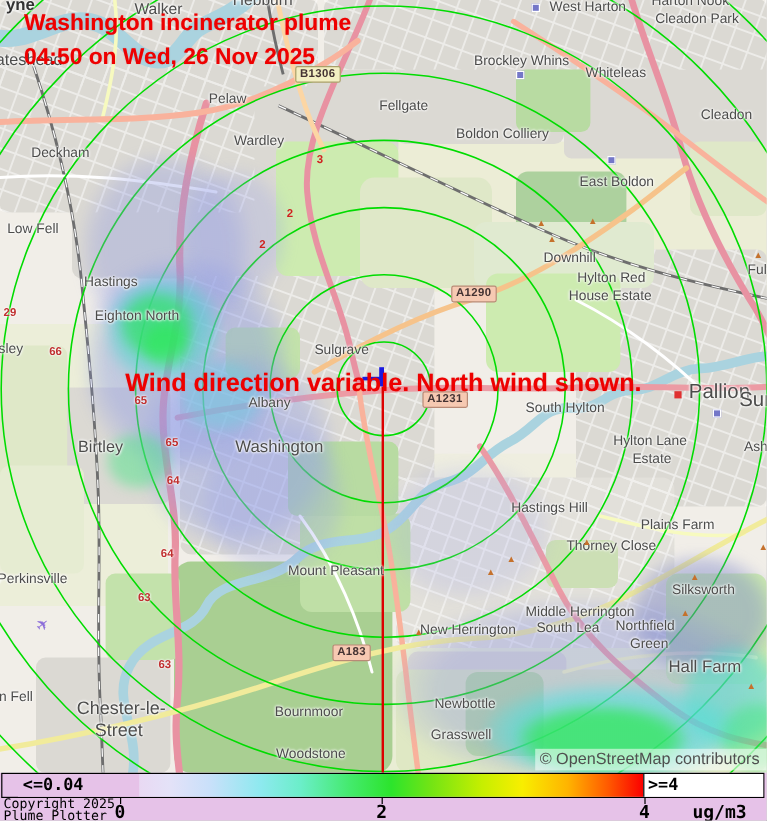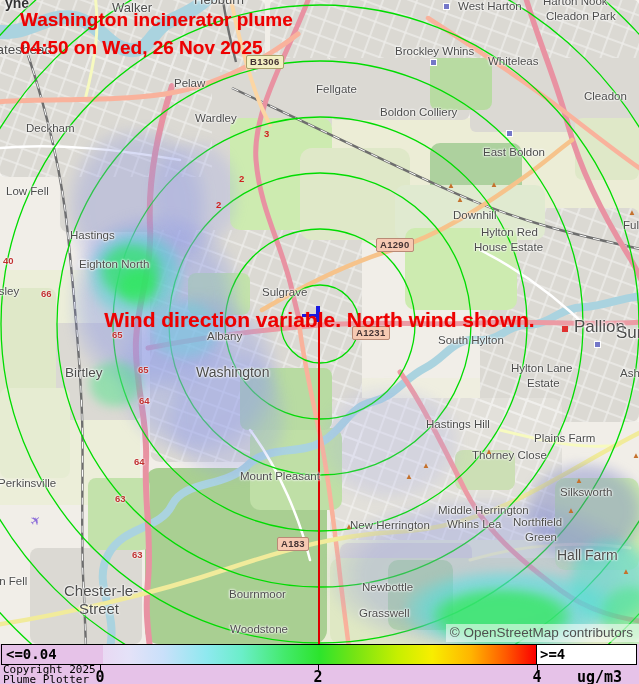--- a/index.html
+++ b/index.html
@@ -216,38 +216,38 @@
         <span class="maplabel" style="left: 620px; top: 367px; font-size: 11.5px;">Ashbrooke</span>
         <span class="maplabel" style="left: 511px; top: 362px; font-size: 11.5px;">Hylton Lane</span>
         <span class="maplabel" style="left: 527px; top: 377px; font-size: 11.5px;">Estate</span>
         <span class="maplabel" style="left: 65px; top: 366px; font-size: 13.5px;">Birtley</span>
         <span class="maplabel" style="left: 426px; top: 418px; font-size: 11.5px;">Hastings Hill</span>
         <span class="maplabel" style="left: 534px; top: 432px; font-size: 11.5px;">Plains Farm</span>
         <span class="maplabel" style="left: 472px; top: 449px; font-size: 11.5px;">Thorney Close</span>
         <span class="maplabel" style="left: 438px; top: 504px; font-size: 11.5px;">Middle Herrington</span>
         <span class="maplabel" style="left: 560px; top: 486px; font-size: 11.5px;">Silksworth</span>
         <span class="maplabel" style="left: 350px; top: 519px; font-size: 11.5px;">New Herrington</span>
-        <span class="maplabel" style="left: 447px; top: 518px; font-size: 11.5px;">Whins Lea</span>
+        <span class="maplabel" style="left: 447px; top: 518px; font-size: 11.5px;">South Lea</span>
         <span class="maplabel" style="left: 513px; top: 516px; font-size: 11.5px;">Northfield</span>
         <span class="maplabel" style="left: 525px; top: 531px; font-size: 11.5px;">Green</span>
         <span class="maplabel" style="left: 557px; top: 548px; font-size: 14px;">Hall Farm</span>
         <span class="maplabel" style="left: 240px; top: 470px; font-size: 11.5px;">Mount Pleasant</span>
         <span class="maplabel" style="left: 362px; top: 581px; font-size: 11.5px;">Newbottle</span>
         <span class="maplabel" style="left: 359px; top: 607px; font-size: 11.5px;">Grasswell</span>
         <span class="maplabel" style="left: 229px; top: 588px; font-size: 11.5px;">Bournmoor</span>
         <span class="maplabel" style="left: 230px; top: 623px; font-size: 11.5px;">Woodstone</span>
         <span class="maplabel" style="left: 64px; top: 583px; font-size: 15px;">Chester-le-</span>
         <span class="maplabel" style="left: 79px; top: 601px; font-size: 15px;">Street</span>
         <span class="maplabel" style="left: -2px; top: 477px; font-size: 11.5px;">Perkinsville</span>
         <span class="maplabel" style="left: -27px; top: 575px; font-size: 11.5px;">Pelton Fell</span>
         <span class="shield b" style="left: 246px; top: 55px;">B1306</span>
         <span class="shield a" style="left: 376px; top: 238px;">A1290</span>
         <span class="shield a" style="left: 352px; top: 326px;">A1231</span>
         <span class="shield a" style="left: 277px; top: 537px;">A183</span>
-        <span class="junction" style="left: 3px; top: 255px;">40</span>
+        <span class="junction" style="left: 3px; top: 255px;">29</span>
         <span class="junction" style="left: 41px; top: 288px;">66</span>
         <span class="junction" style="left: 112px; top: 329px;">65</span>
         <span class="junction" style="left: 138px; top: 364px;">65</span>
         <span class="junction" style="left: 139px; top: 395px;">64</span>
         <span class="junction" style="left: 134px; top: 456px;">64</span>
         <span class="junction" style="left: 115px; top: 493px;">63</span>
         <span class="junction" style="left: 132px; top: 549px;">63</span>
         <span class="ringnum" style="left: 239px; top: 173px;">2</span>
         <span class="ringnum" style="left: 216px; top: 199px;">2</span>
         <span class="ringnum" style="left: 264px; top: 128px;">3</span>
@@ -275,21 +275,21 @@
 
     <div class="overlay ov-title">
       <div>Washington incinerator plume</div>
       <div>04:50 on Wed, 26 Nov 2025</div>
     </div>
     <div class="overlay ov-wind">Wind direction variable. North wind shown.</div>
   </div>
 
   <div class="footer" id="footer" style="background: rgb(230, 194, 232);">
     <div class="bar">
-      <div class="bar-min" style="background: rgb(230, 194, 232);">&lt;=0.04</div>
+      <div class="bar-min" style="background: rgb(230, 194, 232); margin-left: 13px;">&lt;=0.04</div>
       <div class="bar-grad" id="bar-grad" style="background: linear-gradient(to right, rgb(233, 217, 243) 0%, rgb(228, 226, 248) 6%, rgb(201, 224, 250) 14%, rgb(142, 233, 239) 24%, rgb(107, 238, 201) 32%, rgb(67, 234, 107) 42%, rgb(44, 228, 44) 50%, rgb(116, 228, 20) 58%, rgb(198, 239, 0) 68%, rgb(248, 238, 0) 76%, rgb(255, 180, 0) 85%, rgb(255, 90, 0) 93%, rgb(251, 0, 0) 100%);"></div>
       <div class="bar-max">&gt;=4</div>
     </div>
     <div id="ticks">
         <span class="tick" style="left: 100px;"></span>
         <span class="ticklabel" style="left: 92px;">0</span>
         <span class="tick" style="left: 318px;"></span>
         <span class="ticklabel" style="left: 310px;">2</span>
         <span class="tick" style="left: 537px;"></span>
         <span class="ticklabel" style="left: 529px;">4</span>

